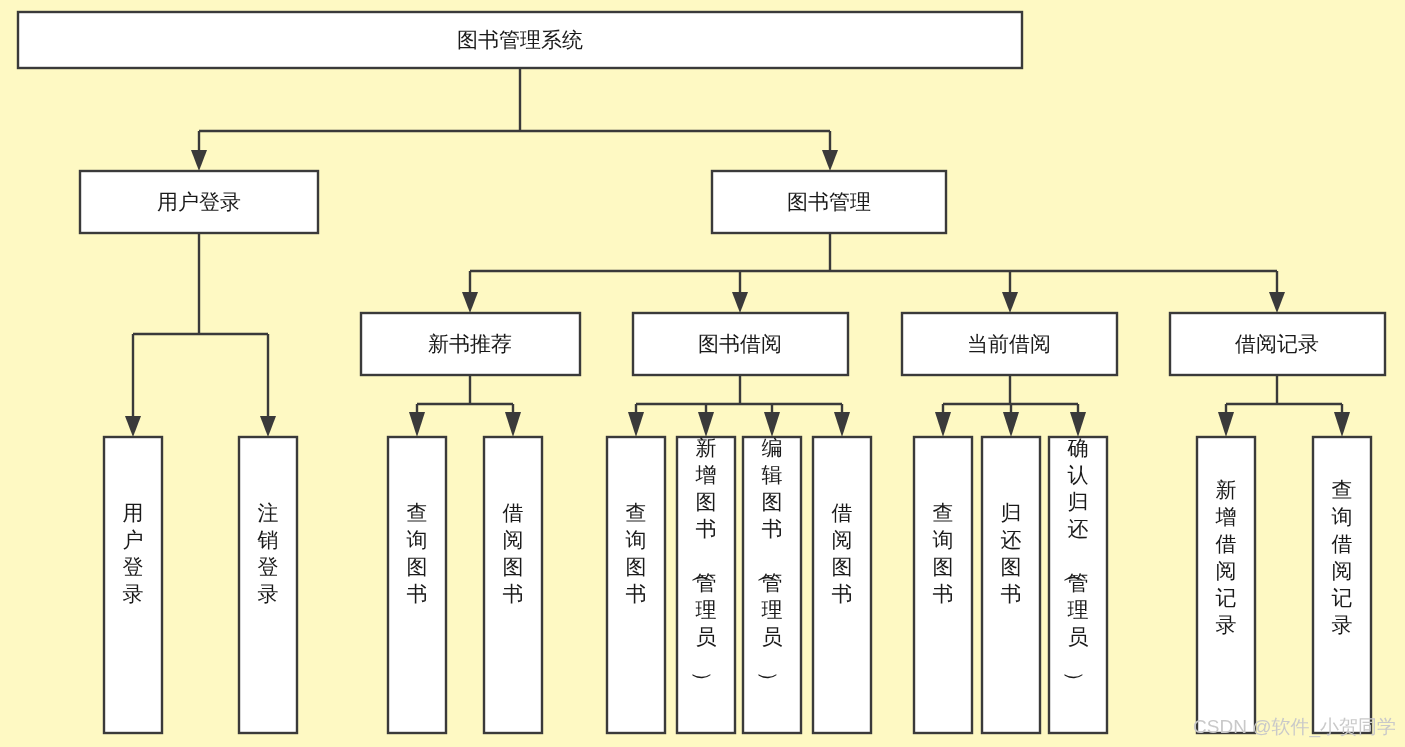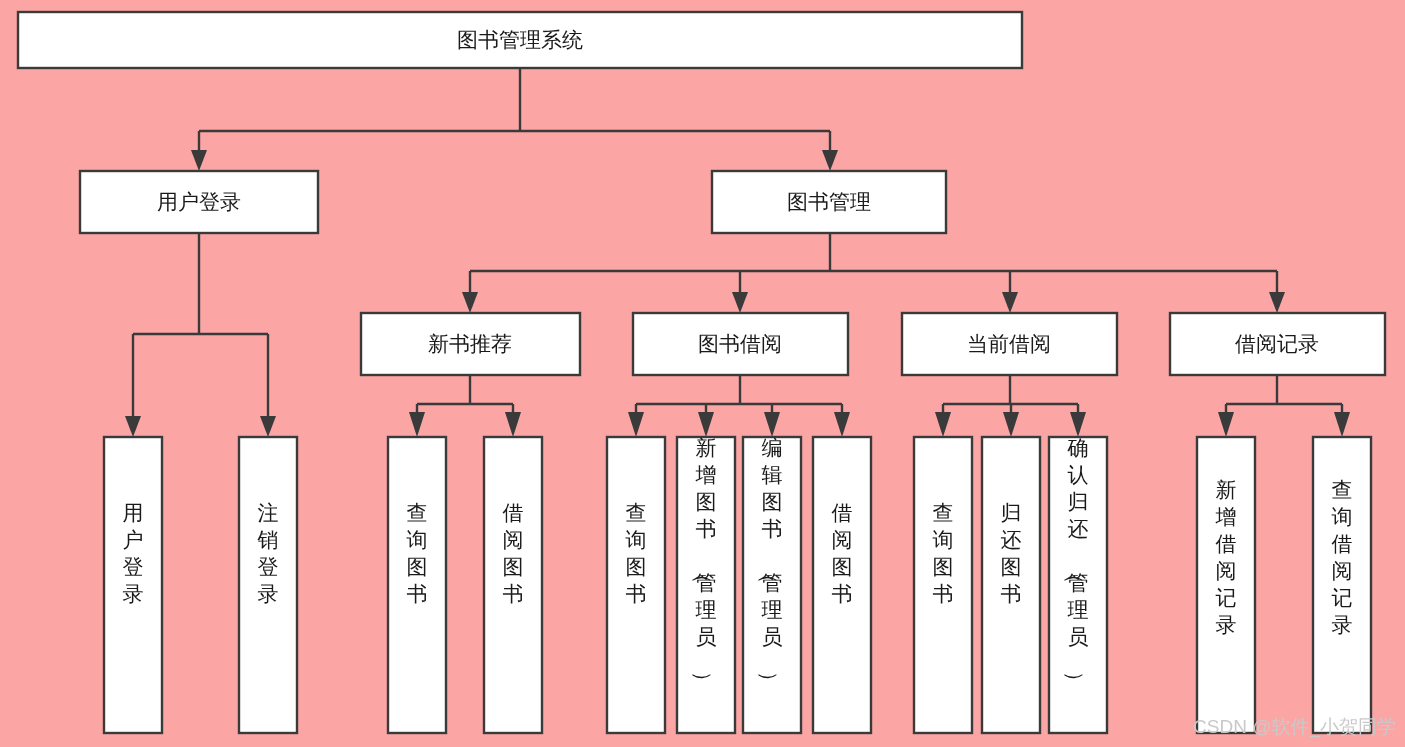--- a/index.html
+++ b/index.html
@@ -8,21 +8,21 @@
     padding: 0;
     background: #ffffff;
   }
   body {
     font-family: "Liberation Sans", "DejaVu Sans", sans-serif;
   }
   #diagram-root {
     position: relative;
     width: 1405px;
     height: 747px;
-    background: #fca5a5;
+    background: #fef9c3;
     overflow: hidden;
   }
   svg.diagram {
     position: absolute;
     top: 0;
     left: 0;
     width: 1405px;
     height: 747px;
     display: block;
   }

